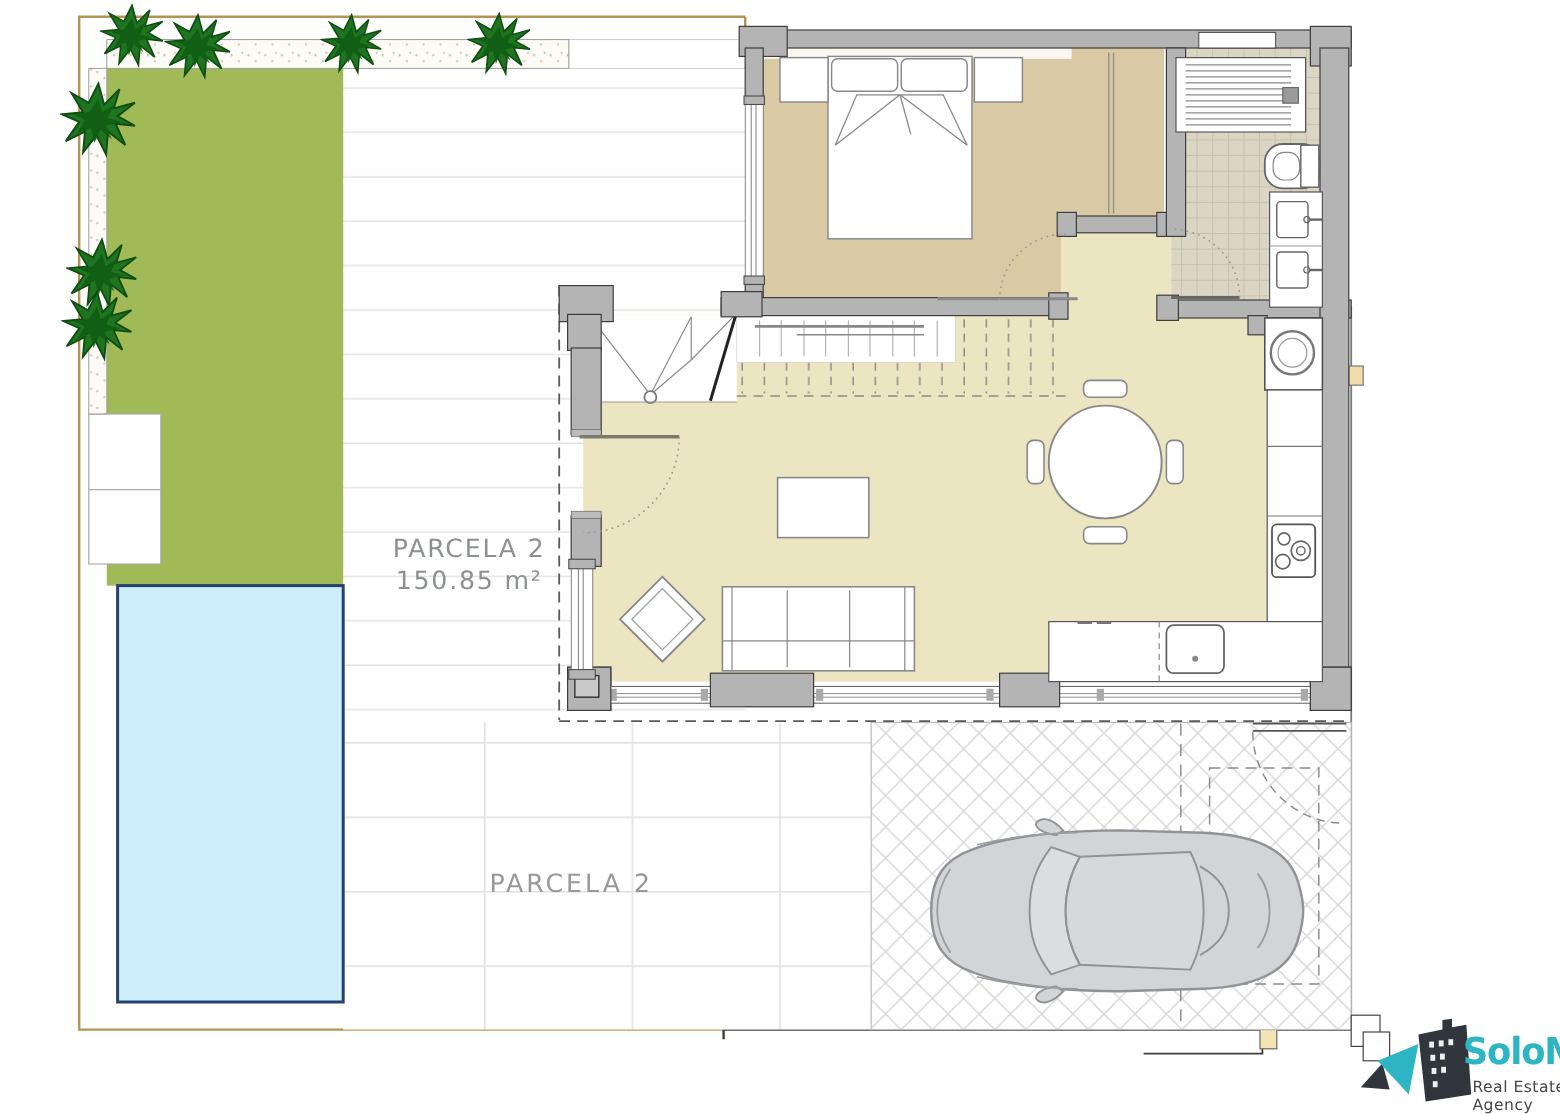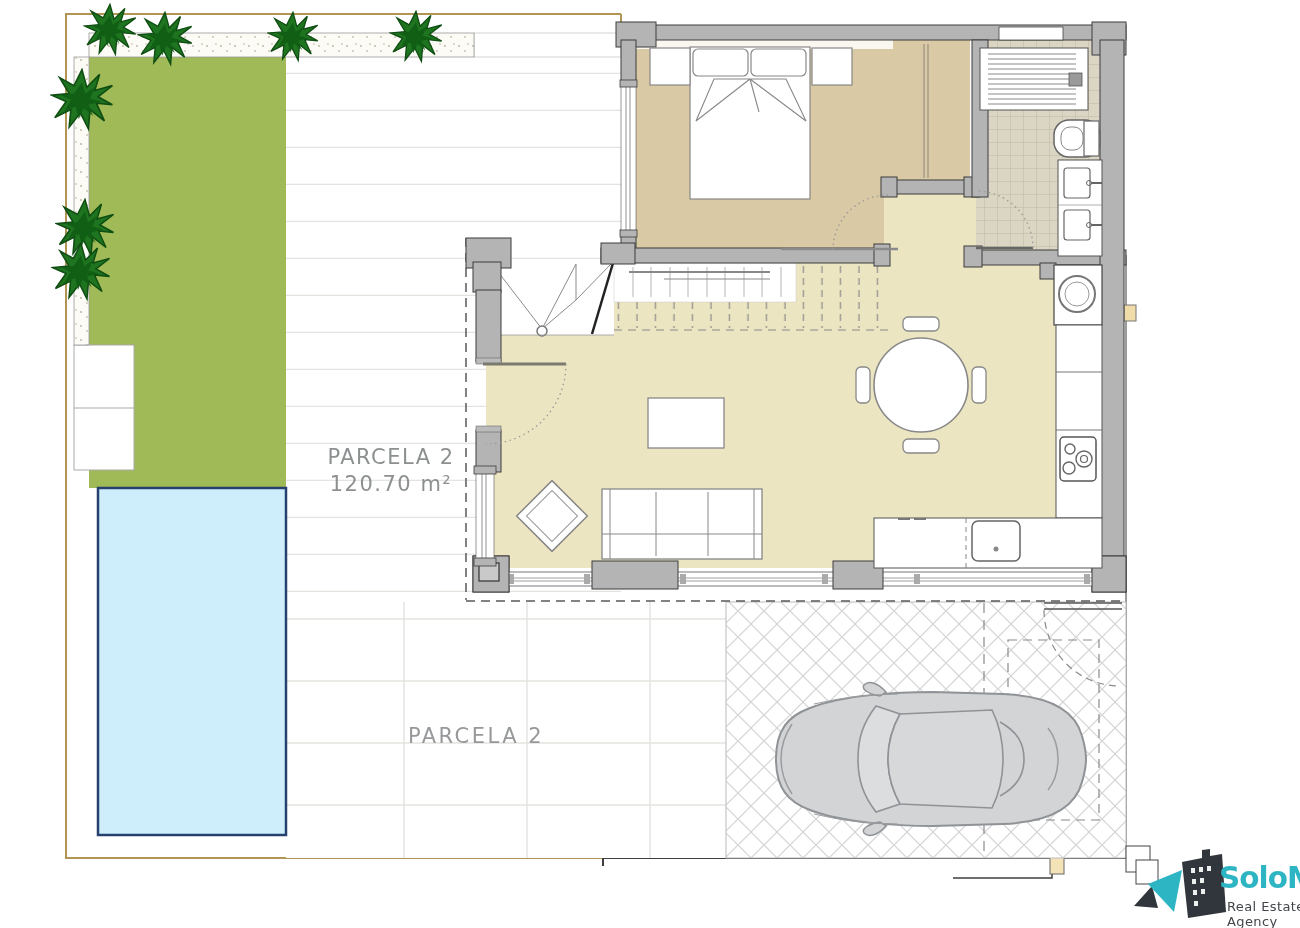--- a/index.html
+++ b/index.html
@@ -310,21 +310,21 @@
         <rect x="1157" y="890" width="4" height="5"></rect>
             <rect x="1165" y="889" width="4" height="5"></rect>
         <rect x="1158" y="901" width="4" height="5"></rect>
       </g>
     </g>
   </g>
 </svg>
 
 <div class="label" id="parcel-main">
   <div>PARCELA 2</div>
-  <div>120.70 m²</div>
+  <div>150.85 m²</div>
 </div>
 
 <div class="label" id="parcel-bottom">
   <div>PARCELA 2</div>
 </div>
 
 <div id="logo-text">SoloMar</div>
 <div id="logo-tagline">Real Estate Agency</div>
 
 </div>

